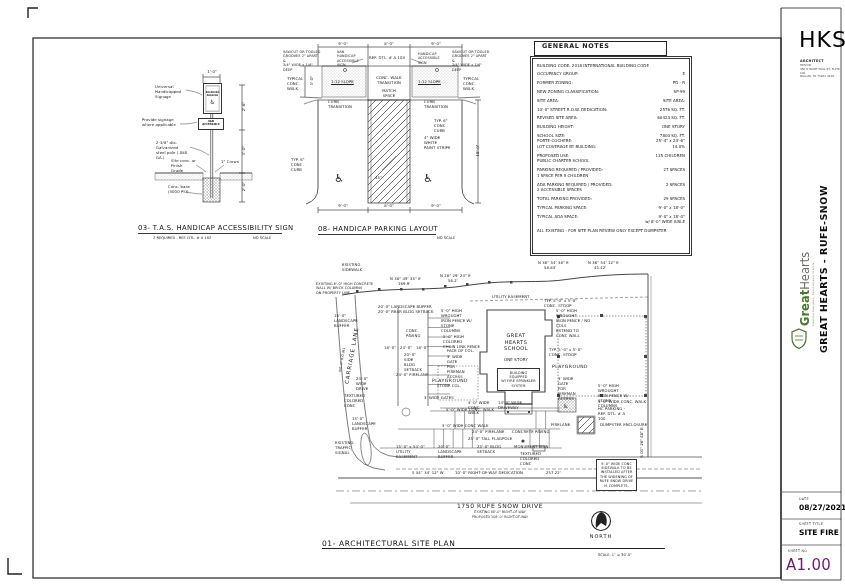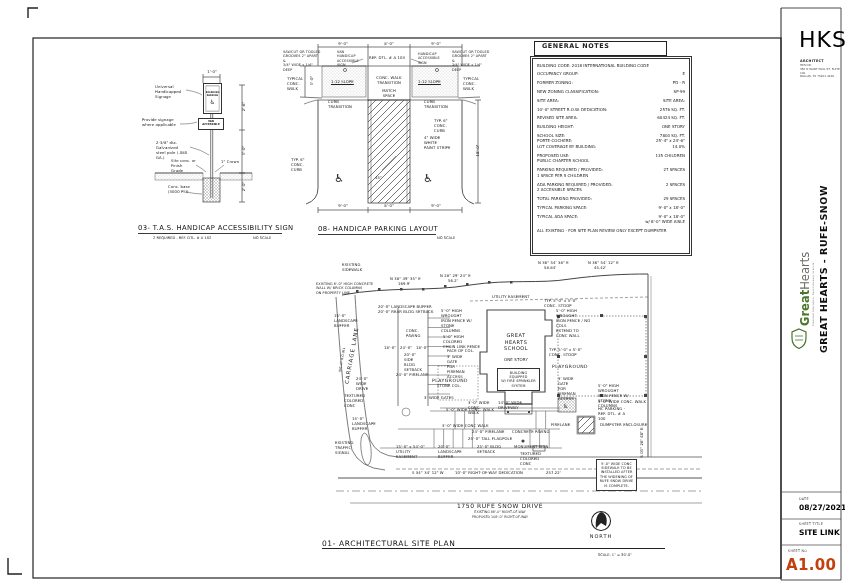--- a/index.html
+++ b/index.html
@@ -26,21 +26,21 @@
   #arch-label{left:800px;top:59px;font-size:3.4px;font-weight:bold;letter-spacing:.3px;}
   #arch-lines{left:800px;top:64px;font-size:2.8px;line-height:1.35;color:#444;}
   #brand-rot{left:800px;top:326px;transform:rotate(-90deg);transform-origin:0 0;white-space:nowrap;}
   #brand-rot .logoline{font-size:11.5px;line-height:1;}
   #brand-rot .g{font-weight:bold;}
   #brand-rot .tag{font-size:2.2px;letter-spacing:.4px;color:#666;margin-top:.5px;}
   #project-rot{left:818px;top:353px;transform:rotate(-90deg);transform-origin:0 0;
                font-size:9.5px;font-weight:bold;letter-spacing:.5px;color:#111;white-space:nowrap;}
   .tb-small{font-size:3.3px;color:#444;letter-spacing:.3px;}
   .tb-val{font-size:7.5px;font-weight:bold;color:#000;}
-  #sheet-no-val{font-size:15px;font-weight:bold;color:#c2410c;letter-spacing:.3px;}
+  #sheet-no-val{font-size:15px;font-weight:normal;color:#701a75;letter-spacing:.3px;}
   
   #gn-header{position:absolute;left:534px;top:41px;width:124px;height:13px;border:1px solid #222;
              z-index:3;display:flex;align-items:flex-start;padding-left:7px;background:#fff;}
   #gn-header span{font-size:6.4px;font-weight:bold;letter-spacing:.6px;}
   #gn-box{position:absolute;left:532px;top:58px;width:158px;height:196px;border:.9px solid #333;
           outline:.6px solid #333;outline-offset:1.5px;z-index:3;background:#fff;
           padding:2px 0;box-sizing:border-box;overflow:hidden;}
   .gn-row{display:flex;justify-content:space-between;padding:1.6px 4px;font-size:4px;line-height:1.4;}
   .gn-row .l{white-space:pre-line;}
   .gn-row .v{white-space:pre-line;text-align:right;padding-left:4px;}
@@ -509,17 +509,17 @@
     <div class="logoline">
       <span class="g" id="brand-g" style="color: rgb(74, 119, 41);">Great</span><span id="brand-h" style="color: rgb(106, 111, 102);">Hearts</span>
     </div>
     <div class="tag">Classical Education. Revolutionary Schools.</div>
   </div>
   <div class="tb" id="project-rot">GREAT HEARTS - RUFE-SNOW</div>
 
   <div class="tb tb-small" style="left:799px;top:497px">DATE</div>
   <div class="tb tb-val" style="left:799px;top:503px">08/27/2021</div>
   <div class="tb tb-small" style="left:799px;top:522px">SHEET TITLE</div>
-  <div class="tb tb-val" style="left:799px;top:528px">SITE LINK</div>
+  <div class="tb tb-val" style="left:799px;top:528px">SITE FIRE</div>
   <div class="tb tb-small" style="left:788px;top:549px">SHEET NO</div>
   <div class="tb" id="sheet-no-val" style="left:786px;top:556px">A1.00</div>
 
 </div>
 
 </body></html>

